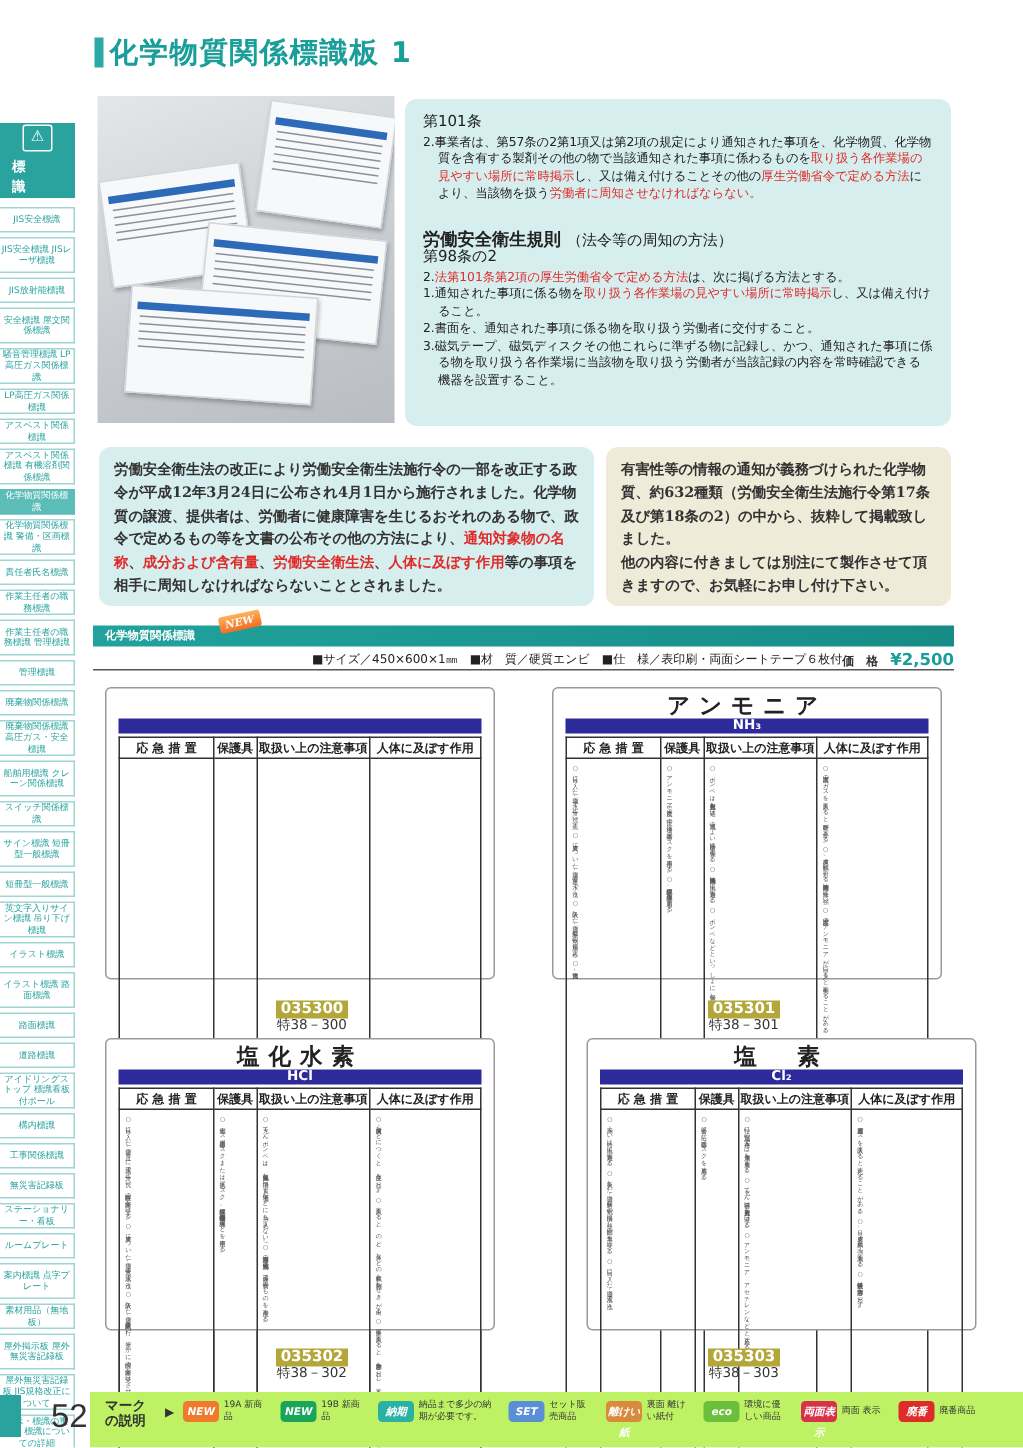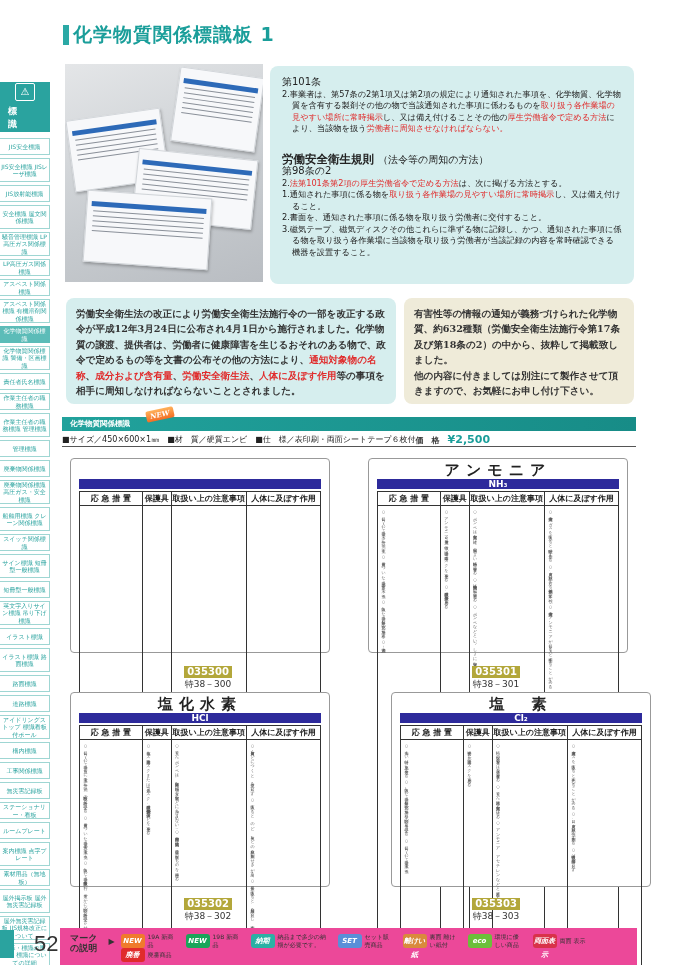--- a/index.html
+++ b/index.html
@@ -27,36 +27,36 @@
 .lawbox h3 span{font-weight:normal;font-size:10px}
 .lawbox .art{font-size:10px;margin-bottom:1px}
 .lawbox p{padding-left:10px;text-indent:-10px}
 .red{color:#e02b2b}
 
 .note1{position:absolute;left:66px;top:298px;width:330px;height:106px;background:#d6eeee;border-radius:8px;padding:8px 10px;font-family:"DejaVu Serif","Liberation Serif",serif;font-size:9.6px;line-height:15.4px;font-weight:bold;color:#333}
 .note2{position:absolute;left:404px;top:298px;width:230px;height:106px;background:#efebd9;border-radius:8px;padding:8px 10px;font-family:"DejaVu Serif","Liberation Serif",serif;font-size:9.6px;line-height:15.4px;font-weight:bold;color:#333}
 
 .pbar{position:absolute;left:62px;top:417px;width:574px;height:14px;background:linear-gradient(90deg,#21a29c,#178c87);color:#fff;font-size:7.5px;font-weight:bold;line-height:14px;padding-left:8px}
 .newbadge{position:absolute;left:146px;top:409px;background:linear-gradient(#ffb15a,#f36d23);color:#fff;font-size:7px;font-weight:bold;font-style:italic;padding:1px 4px;transform:rotate(-12deg);border-radius:2px;font-family:"DejaVu Serif",serif}
-.spec{position:absolute;left:62px;top:433px;width:574px;height:14px;font-size:8px;line-height:14px;border-bottom:1.5px solid #555;display:flex;justify-content:flex-start}
+.spec{position:absolute;left:62px;top:433px;width:574px;height:14px;font-size:8px;line-height:14px;border-bottom:1.5px solid #555;display:flex;justify-content:flex-end}
 .spec .price{color:#1a9e9a;font-weight:bold;font-size:11px}
 .spec .plbl{font-size:8px;color:#333;margin-right:8px;font-weight:bold}
 
 .sign{position:absolute;width:260px;background:#fff;border:1px solid #999;border-radius:4px}
 .sign .name{font-size:15px;font-weight:bold;text-align:center;height:20px;line-height:22px;letter-spacing:6px}
 .sign .formula{background:#2d2a9b;color:#fff;font-size:9px;font-weight:bold;text-align:center;height:10px;line-height:10px;margin:0 8px}
 .sign table{border-collapse:collapse;margin:2px 8px 0;width:calc(100% - 16px)}
 .sign th{border:1.2px solid #333;font-size:8px;font-weight:bold;height:14px;white-space:nowrap;padding:0 1px}
 .sign td{border:1.2px solid #333;vertical-align:top;padding:3px 2px;font-size:4px;color:#555}
 .vt{writing-mode:vertical-rl;line-height:6px;height:100%}
 .pcode{position:absolute;text-align:center;width:80px}
 .pcode .num{display:inline-block;background:#b3a73a;color:#fff;font-weight:bold;font-size:10px;padding:0 3px;line-height:12px}
 .pcode .sub{font-size:9px;color:#333;line-height:11px}
 
-.legend{position:absolute;left:60px;top:928px;width:577px;height:37px;background:#ec4899;display:flex;align-items:flex-start;padding-top:5px;padding-left:10px;font-size:6px;color:#333}
+.legend{position:absolute;left:60px;top:928px;width:622px;height:37px;background:#bef264;display:flex;align-items:flex-start;padding-top:5px;padding-left:10px;font-size:6px;color:#333}
 .legend .lh{font-size:9px;font-weight:bold;line-height:10px;margin-right:6px}
 .legend .arr{font-size:8px;margin:4px 6px 0 0}
 .lg{display:flex;align-items:center;margin-right:8px}
 .lg .ic{width:24px;height:14px;border-radius:3px;font-size:7px;font-weight:bold;color:#fff;text-align:center;line-height:14px;margin-right:3px;font-style:italic}
 .lg .tx{line-height:7.5px}
 </style>
 </head>
 <body>
 
 <div class="title">

